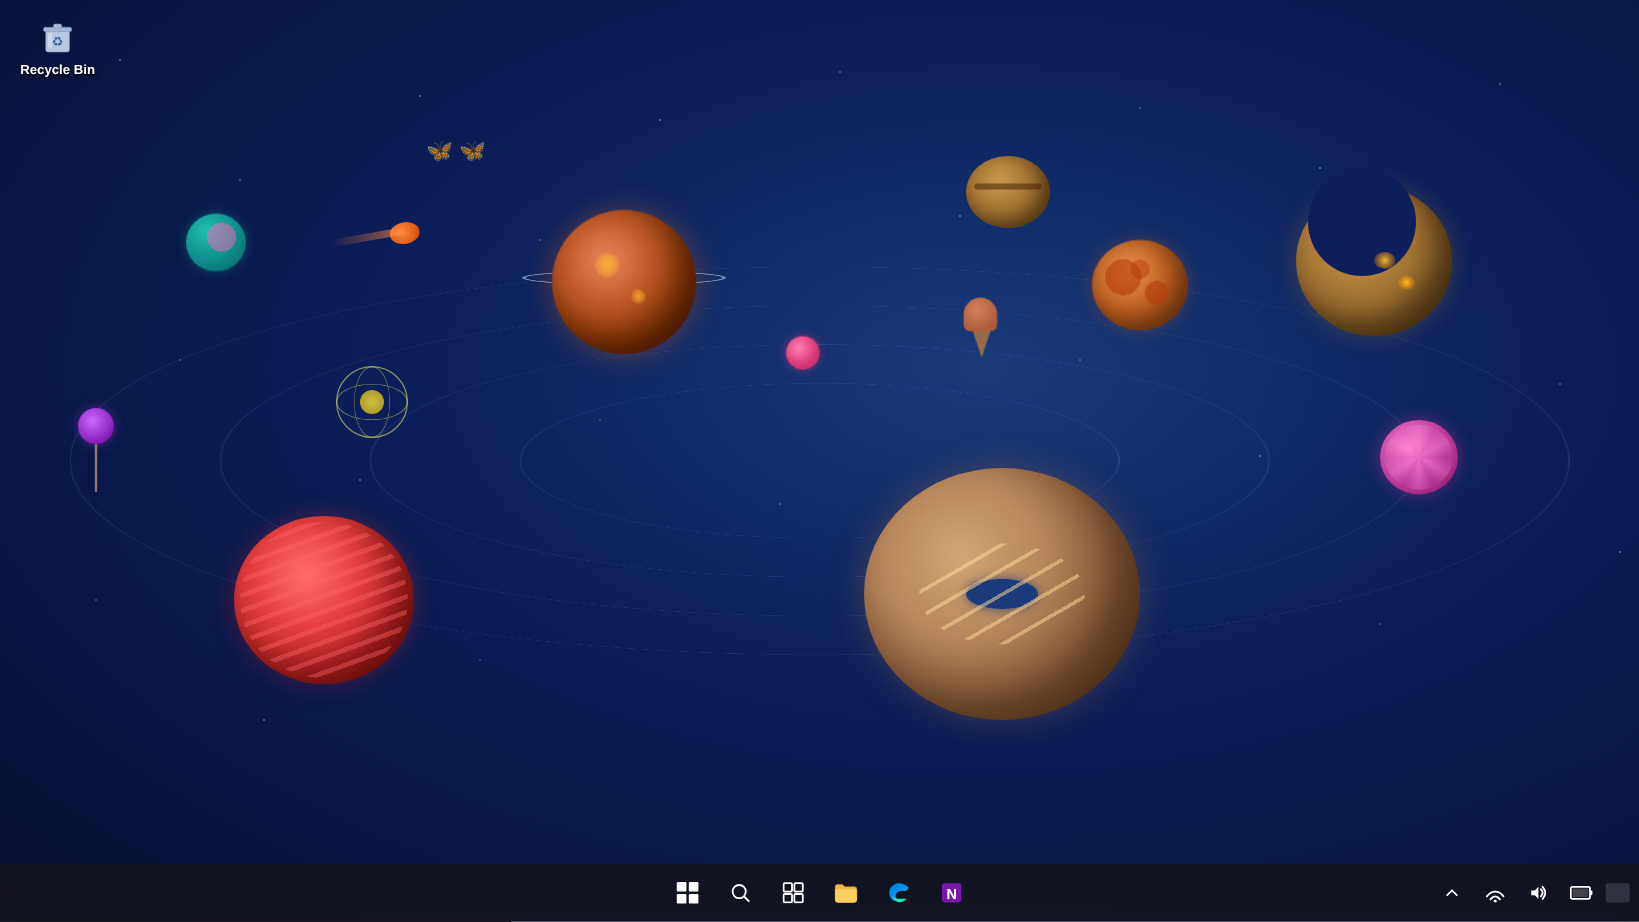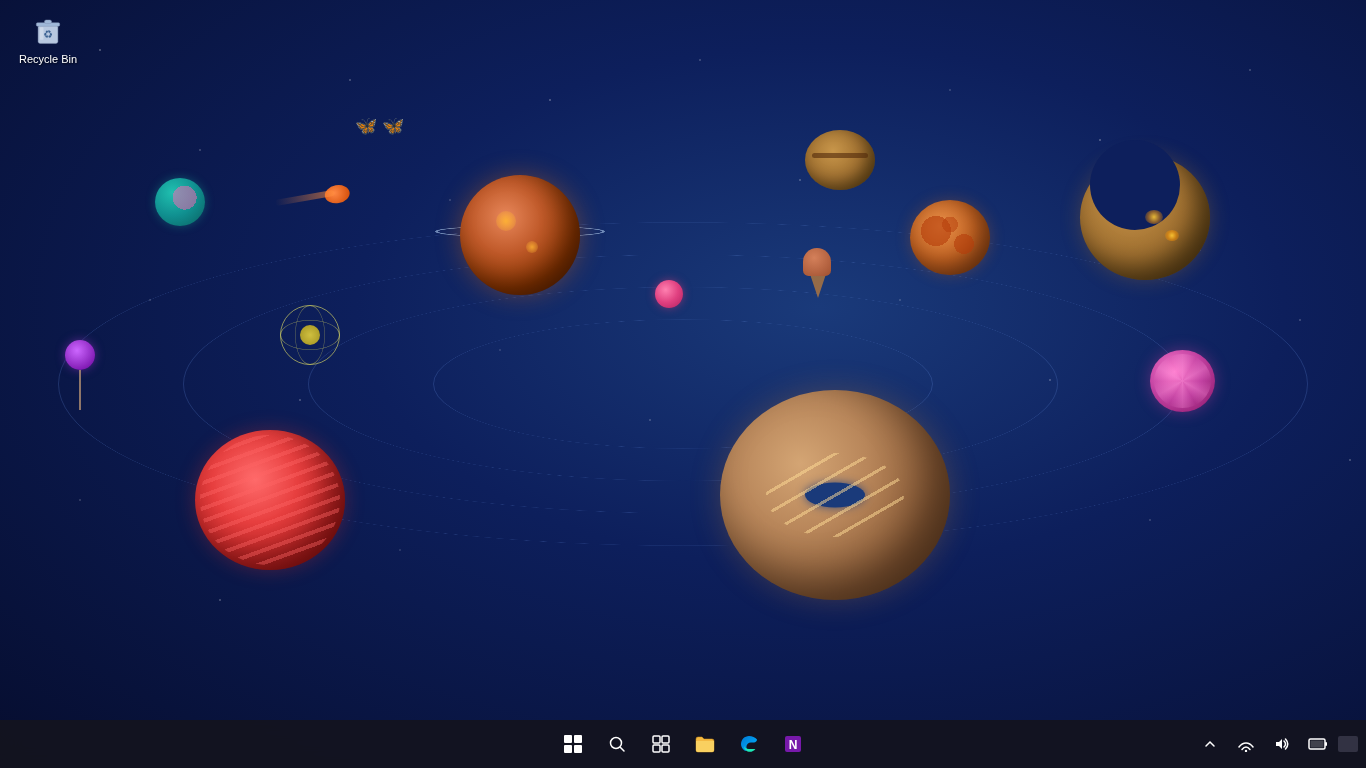--- a/index.html
+++ b/index.html
@@ -97,20 +97,21 @@
       justify-content: center;
       font-size: 32px;
     }
     .desktop-icon .icon-label {
       color: white;
       font-size: 11px;
       text-align: center;
       text-shadow: 1px 1px 2px rgba(0,0,0,0.8);
       margin-top: 4px;
       line-height: 1.2;
+      font-weight: bold;
     }
 
     
     .planet {
       position: absolute;
       border-radius: 50%;
       z-index: 5;
     }
 
     

